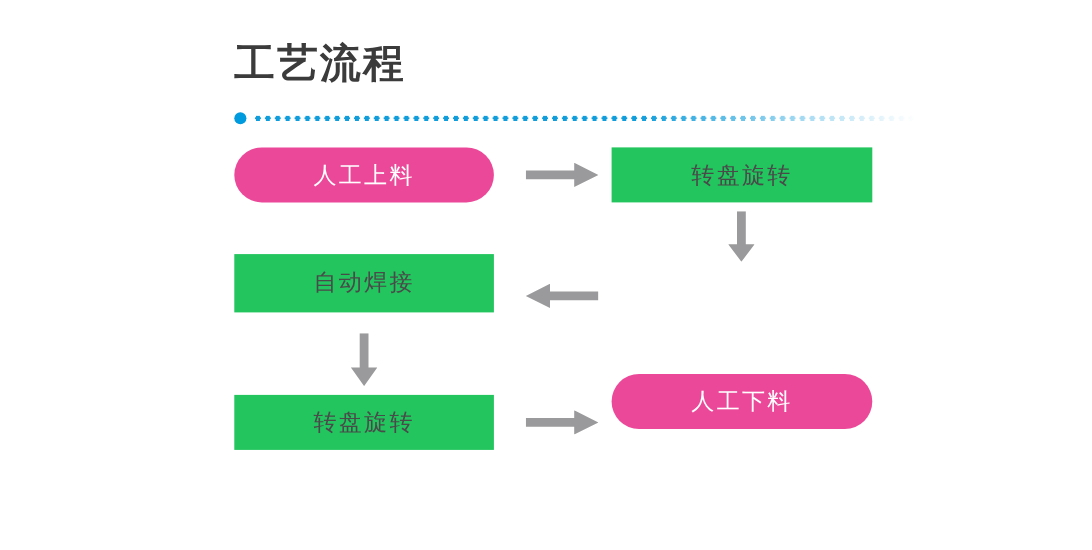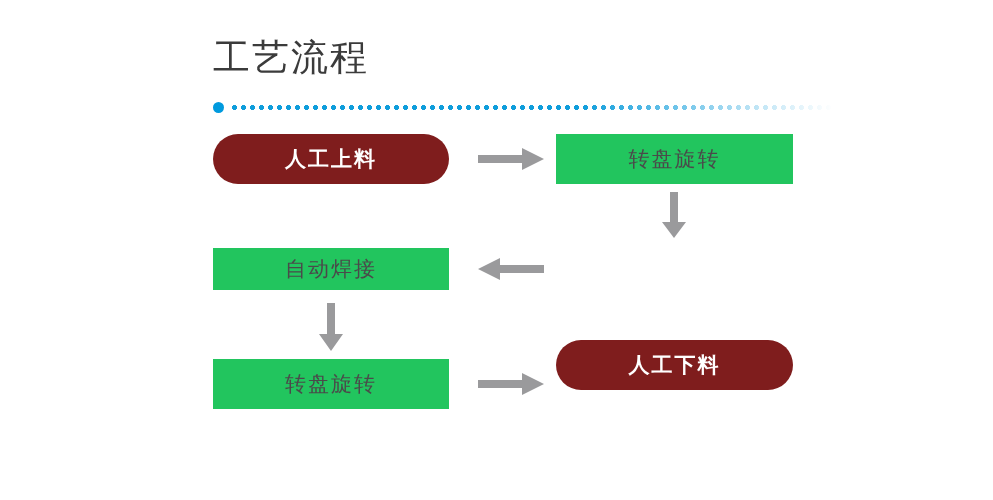--- a/index.html
+++ b/index.html
@@ -23,21 +23,21 @@
 
   
   .title-block {
     position: absolute;
     left: 213px;
     top: 38px;
     width: 620px;
   }
   .page-title {
     font-size: 37px;
-    font-weight: 400;
+    font-weight: 700;
     color: #3b3b3b;
     letter-spacing: 2px;
     line-height: 1.1;
     margin: 0;
     white-space: nowrap;
   }
 
   
   .rule {
     position: absolute;
@@ -78,31 +78,30 @@
     font-size: 21px;
     letter-spacing: 2px;
     line-height: 1;
     white-space: nowrap;
   }
   .node.gray {
     background: #22c55e;
     color: #4a4a4a;
   }
   .node.blue {
-    background: #7f1d1d;
+    background: #ec4899;
     color: #ffffff;
     border-radius: 26px;
-    font-weight: bold;
   }
 
   
   .col-left  { left: 213px;  width: 236px; }
   .col-right { left: 556px;  width: 237px; }
   .row-1 { top: 134px; height: 50px; }
-  .row-2 { top: 248px; height: 42px; }
+  .row-2 { top: 231px; height: 53px; }
   .row-3 { top: 359px; height: 50px; }
 
   
   .node.blue.row-1 { top: 134px; height: 50px; }
   .node.blue.row-3 { top: 340px; height: 50px; }
 
   
   .arrow {
     position: absolute;
   }

